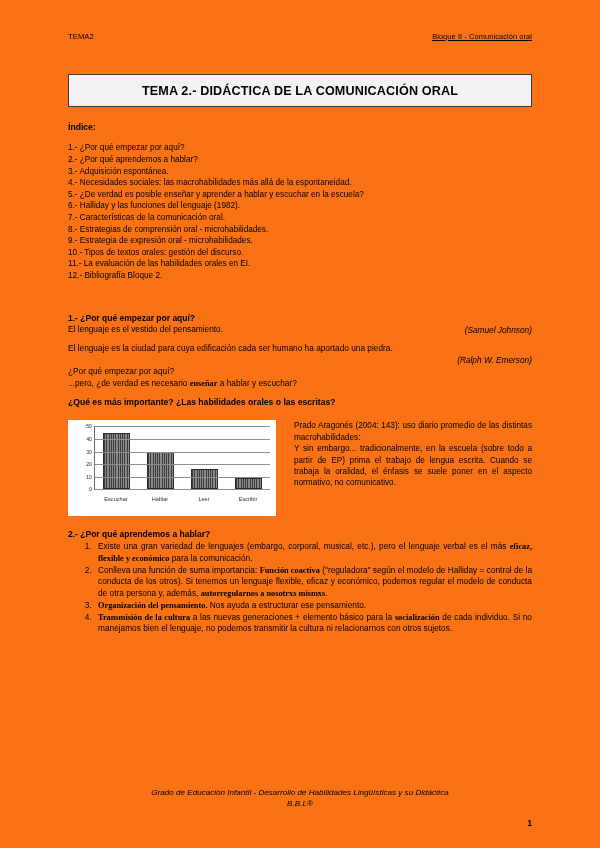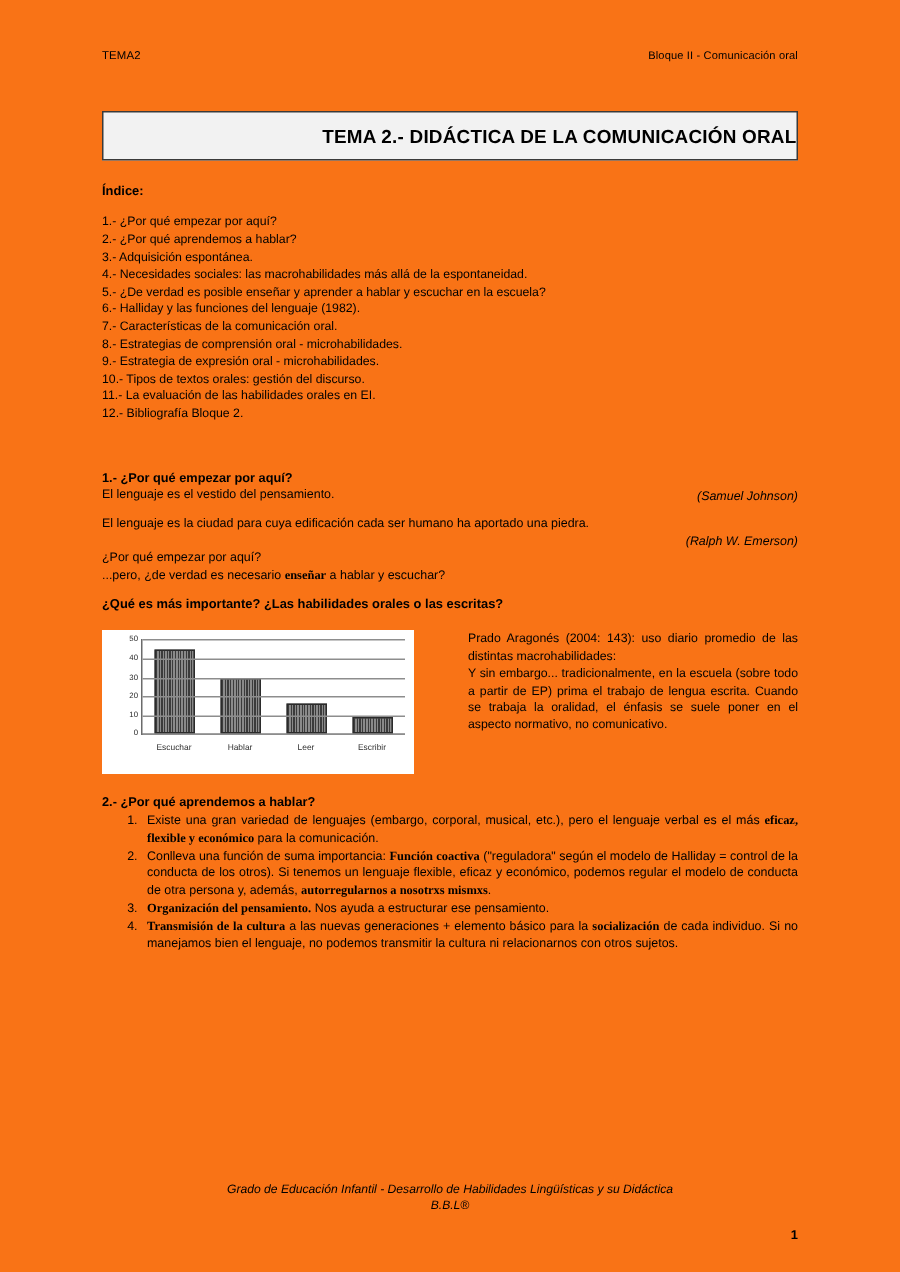--- a/index.html
+++ b/index.html
@@ -33,35 +33,35 @@
     top: 32px;
     left: 0;
     width: 464px;
     display: flex;
     justify-content: space-between;
     align-items: baseline;
     font-size: 7.6px;
     letter-spacing: 0.1px;
   }
   .doc-header .left { font-size: 7.6px; }
-  .doc-header .right { font-size: 7.4px; }
+  .doc-header .right { font-size: 7.4px; text-decoration: underline; }
 
   
   .title-box {
     position: absolute;
     top: 74px;
     left: 0;
     width: 464px;
     height: 33px;
     border: 1.4px solid #3a3a3a;
     background: #f2f2f2;
     box-sizing: border-box;
     display: flex;
     align-items: center;
-    justify-content: flex-end;
+    justify-content: center;
   }
   .title-box .title-text {
     font-size: 12.6px;
     font-weight: bold;
     letter-spacing: 0.15px;
     white-space: nowrap;
   }
 
   
   .content {
@@ -114,21 +114,21 @@
     font-weight: bold;
     font-size: 8.6px;
     margin: 0;
     line-height: 12px;
   }
 
   
   .chart-row {
     display: flex;
     align-items: flex-start;
-    gap: 36px;
+    gap: 18px;
     margin-top: 12px;
   }
   .chart-wrap {
     position: relative;
     width: 208px;
     height: 96px;
     flex: 0 0 208px;
     background: #ffffff;
   }
   .chart-plot {

